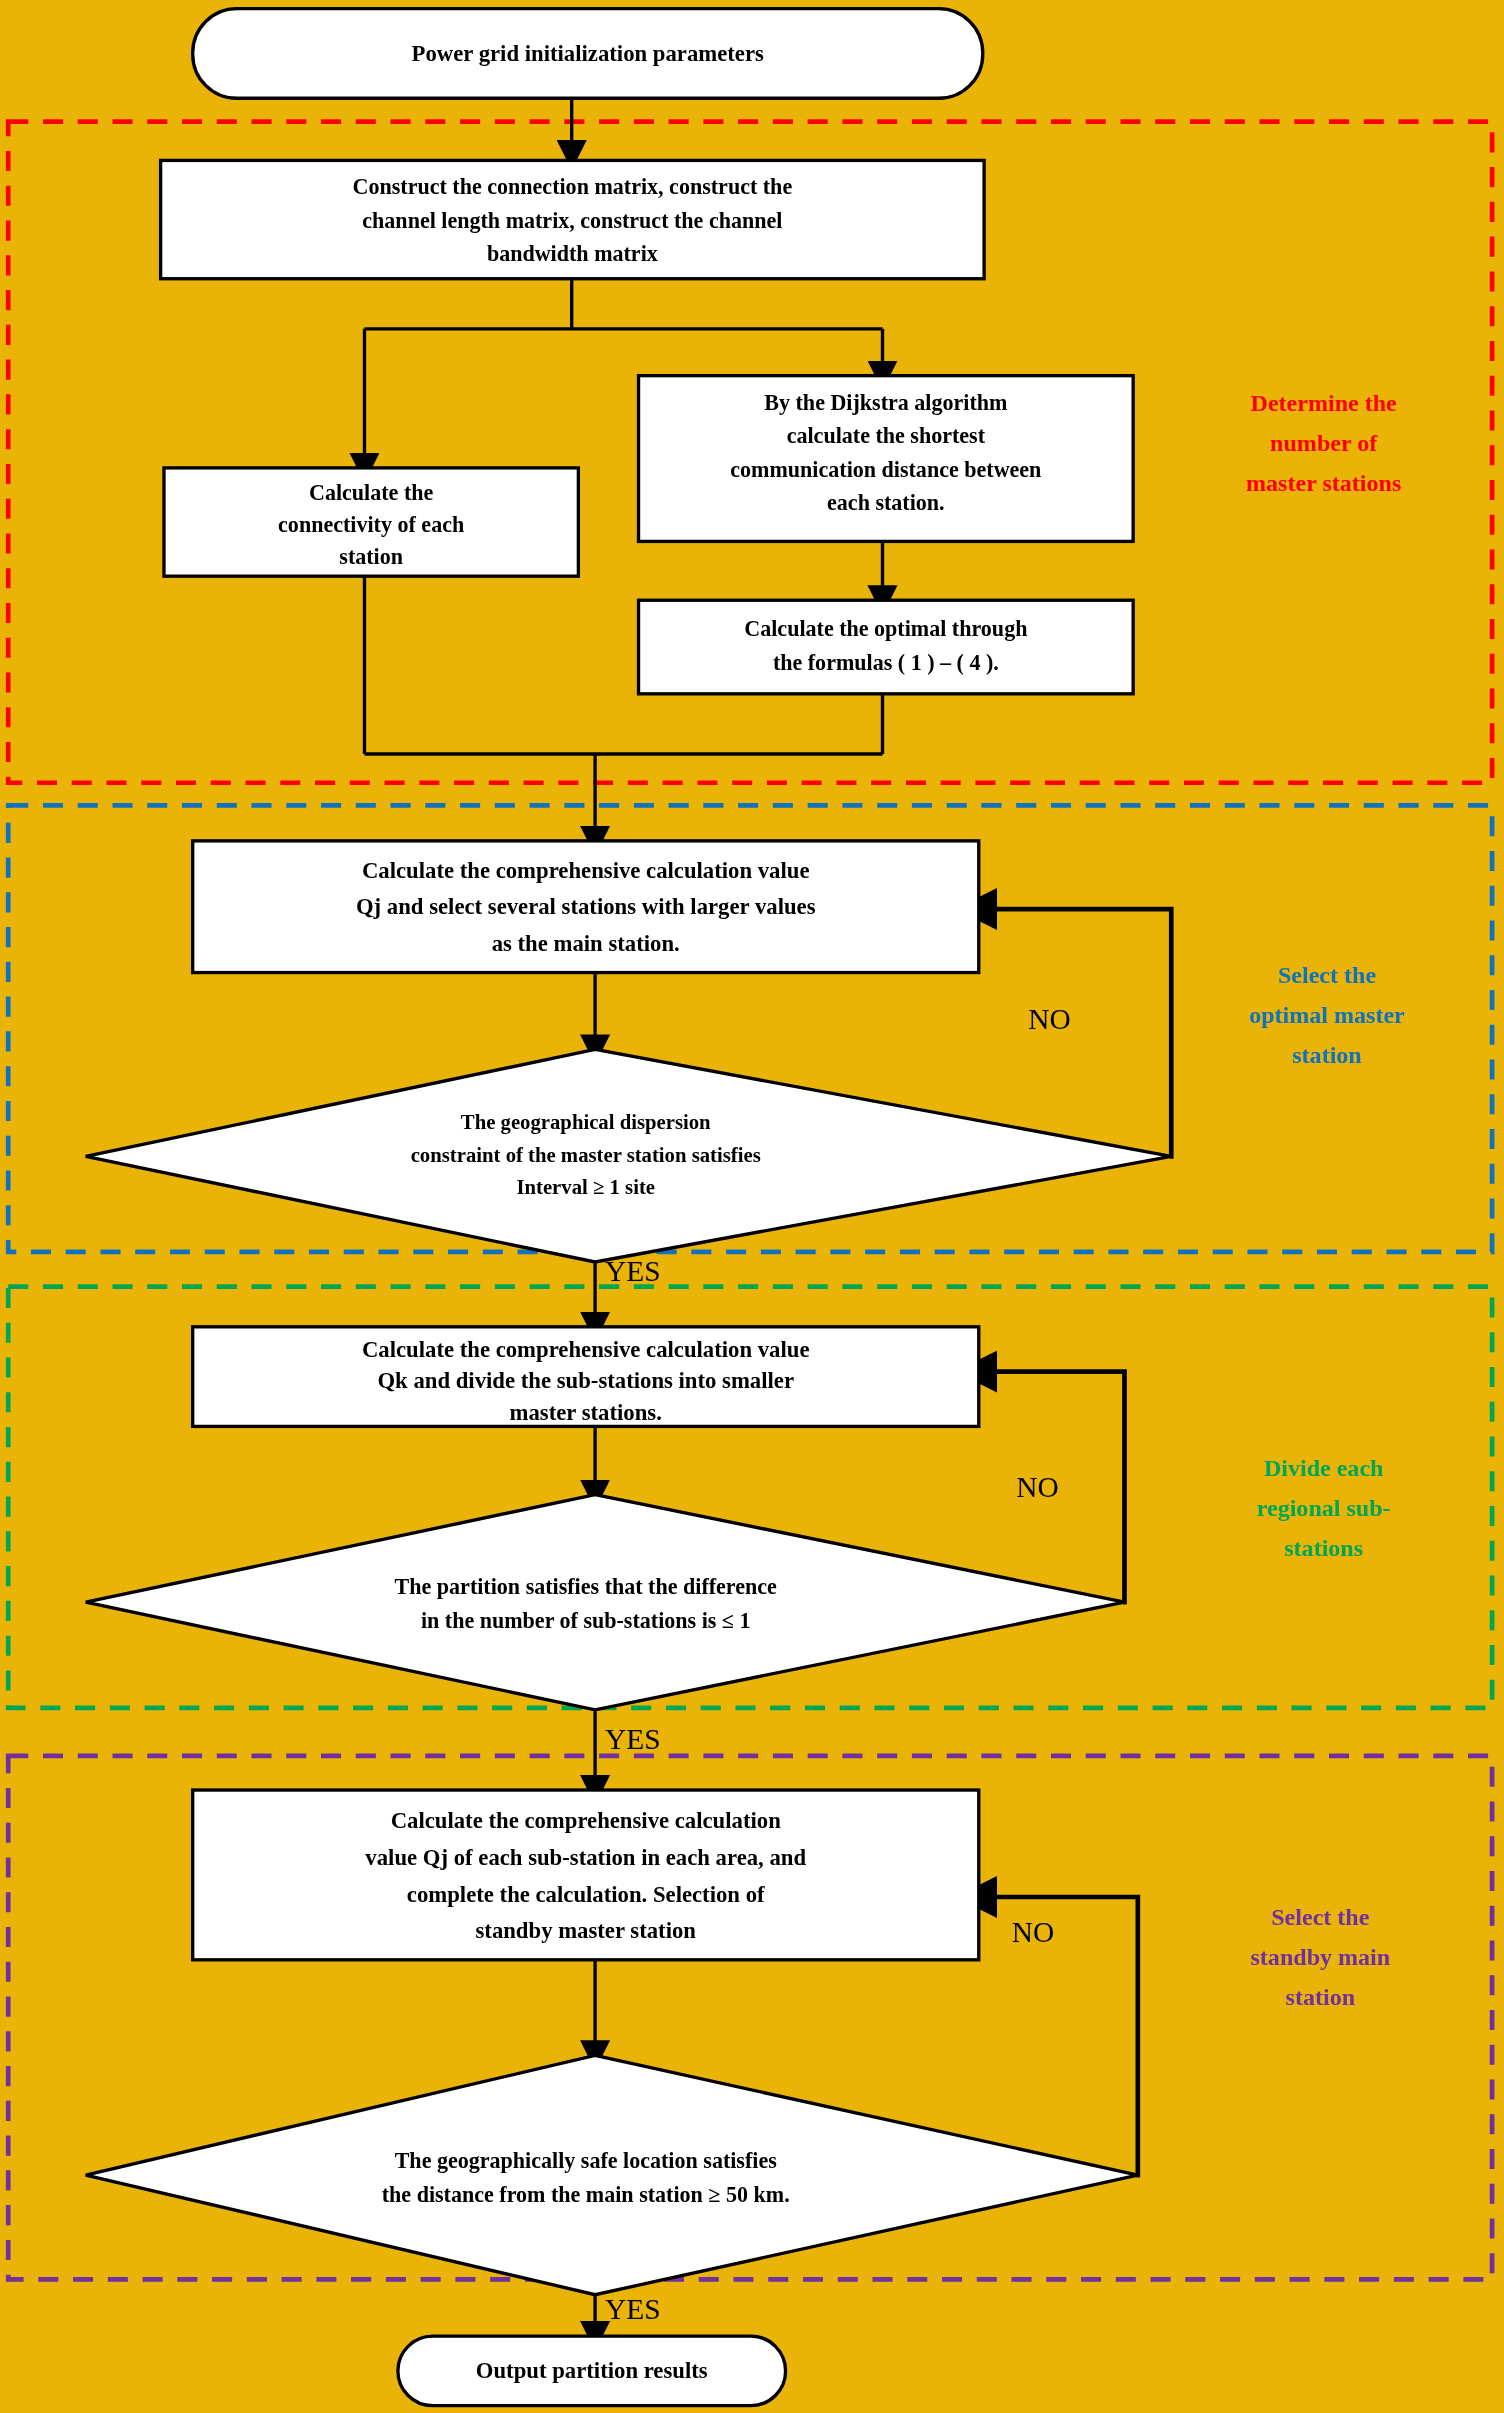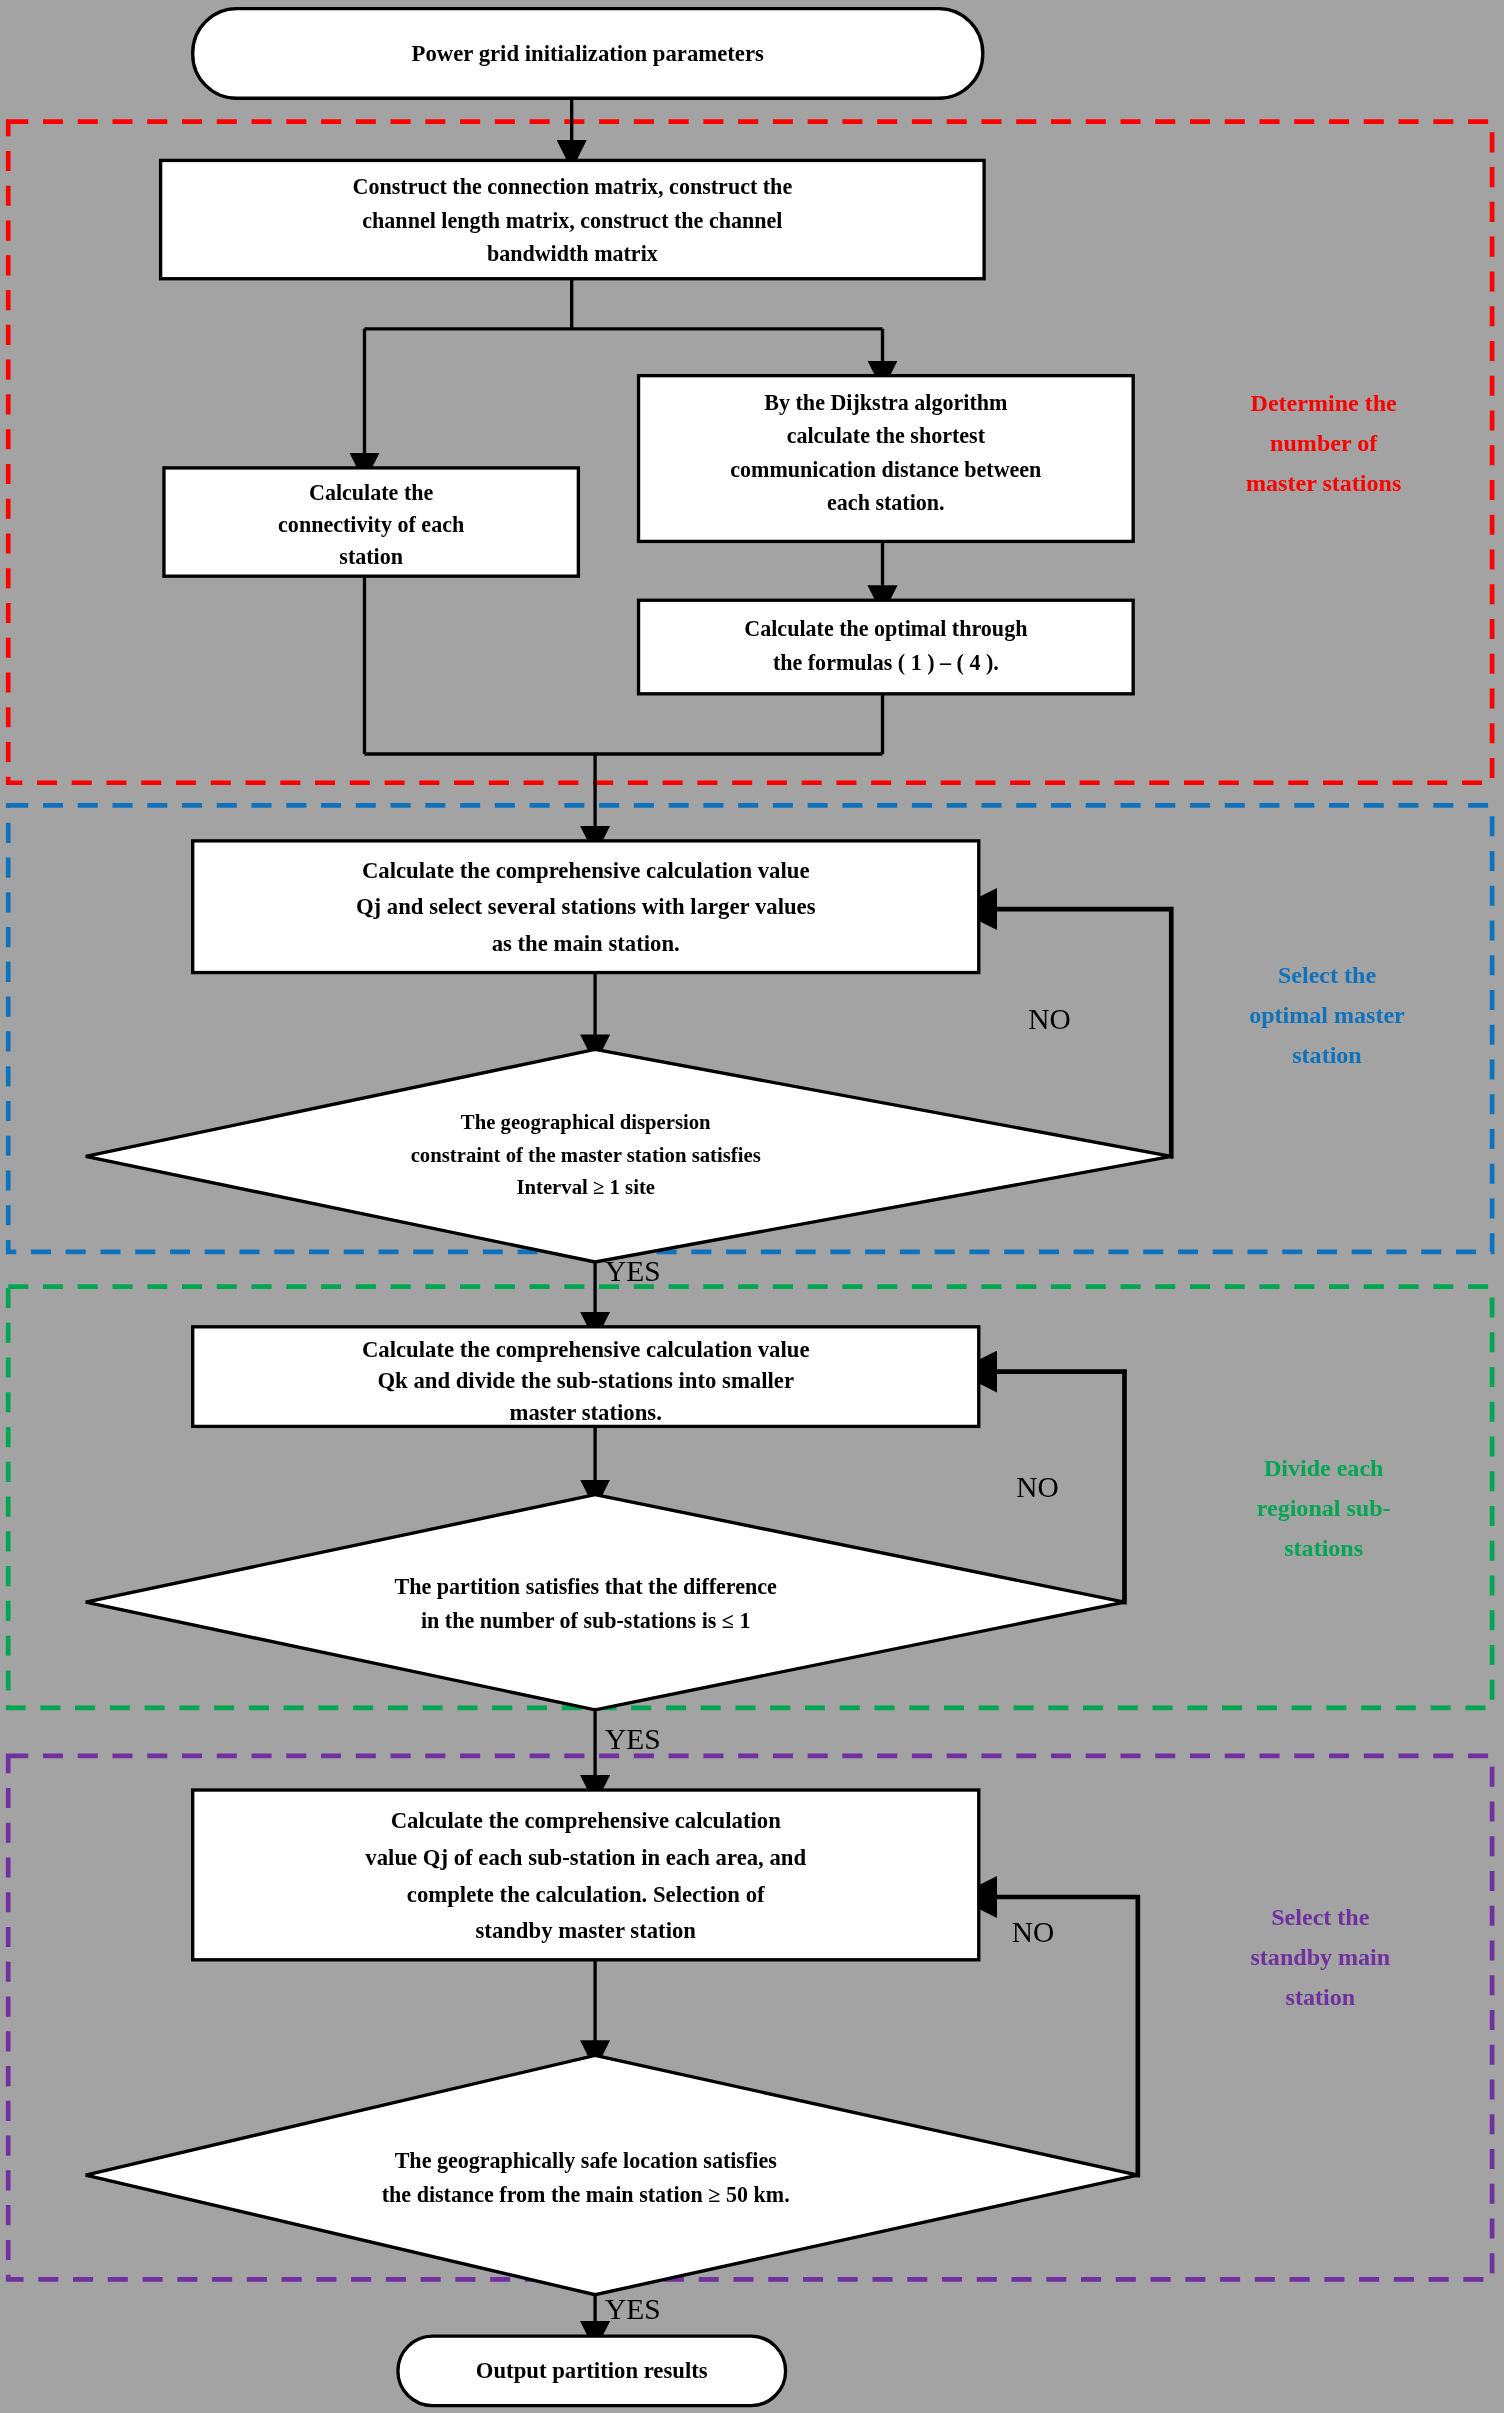--- a/index.html
+++ b/index.html
@@ -1,17 +1,17 @@
 <!DOCTYPE html>
 <html style="font-size:10.7px"><head>
 <meta charset="utf-8">
 <style>
   html,body{margin:0;padding:0;background:#ffffff;}
   body{width:1505px;height:2413px;font-family:"Liberation Serif",serif;}
-  #stage{position:relative;width:1505px;height:2413px;overflow:hidden;background:#a3a3a3;}
+  #stage{position:relative;width:1505px;height:2413px;overflow:hidden;background:#eab308;}
   svg{position:absolute;left:0;top:0;width:1505px;height:2413px;}
   .nd-text{font-family:"Liberation Serif",serif;font-weight:bold;fill:#000;text-anchor:middle;}
   .t34{font-size:34px;}
   .t33{font-size:33px;}
   .t31{font-size:31px;}
   .lbl-no{font-family:"Liberation Serif",serif;font-size:44px;fill:#000;text-anchor:middle;}
   .lbl-yes{font-family:"Liberation Serif",serif;font-size:44px;fill:#000;text-anchor:start;}
   .grp-text{font-family:"Liberation Serif",serif;font-weight:bold;font-size:36px;text-anchor:middle;}
   .shape{fill:#ffffff;stroke:#000000;stroke-width:5;}
   .conn{stroke:#000000;stroke-width:5;fill:none;}

